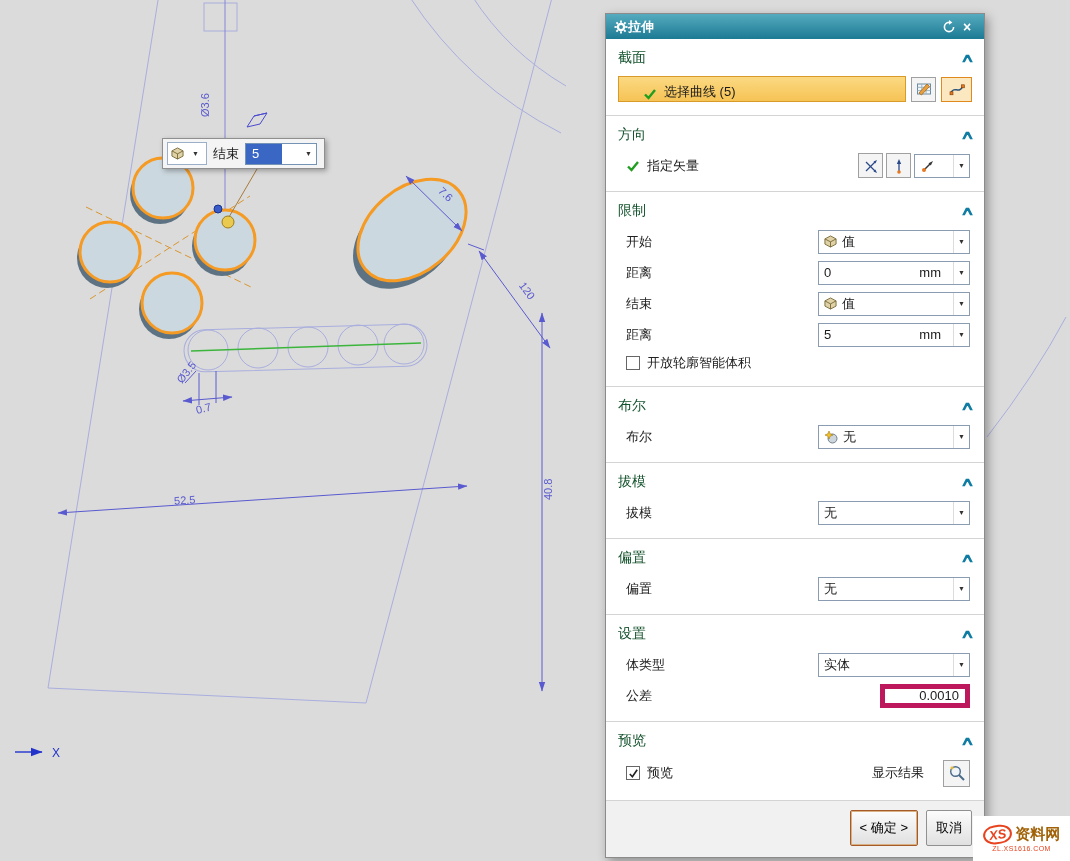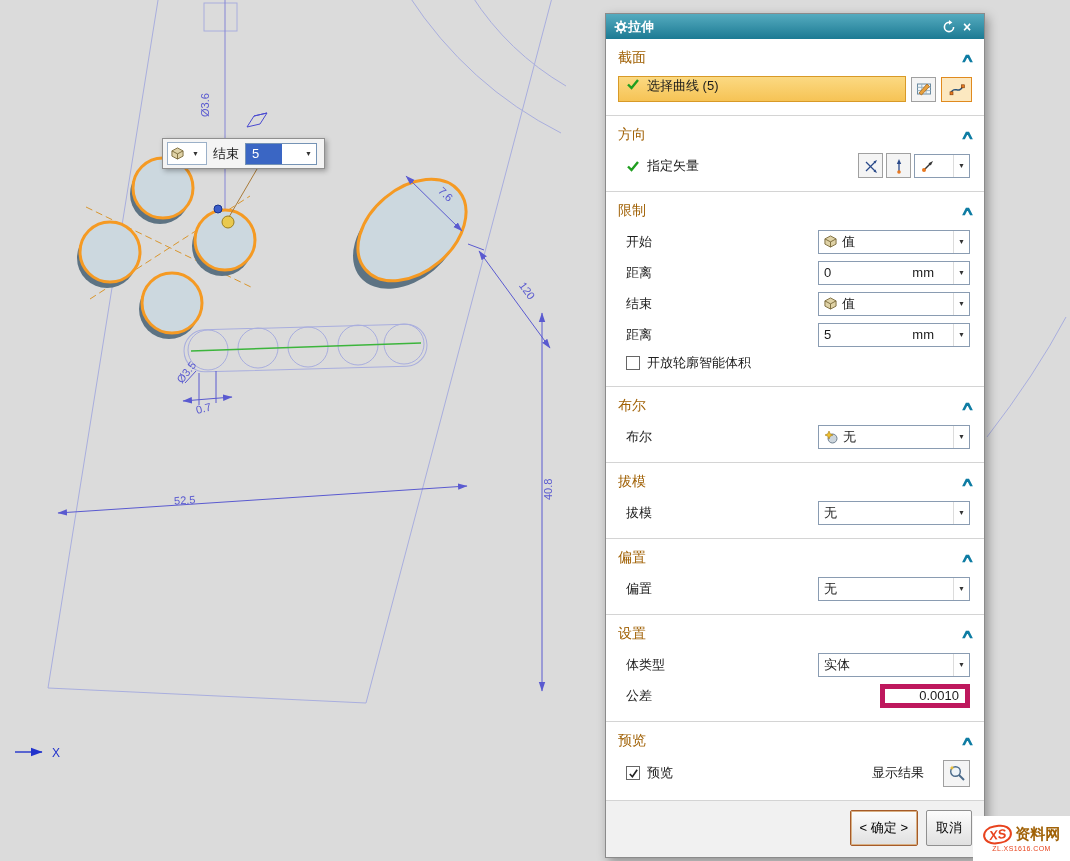--- a/index.html
+++ b/index.html
@@ -19,33 +19,33 @@
 
   
   .dialog { position:absolute; left:605px; top:13px; width:380px; min-height:818px; background:#fff;
     border:1px solid #8b8b8b; box-shadow:3px 4px 10px rgba(0,0,0,.35); display:flex; flex-direction:column;
     font-size:13px; color:#1a1a1a; z-index:4; }
   .dlg-title { flex:0 0 25px; background:linear-gradient(180deg,#55abbf,#1c7a93); display:flex; align-items:center; gap:0; padding:0 8px; color:#fff; }
   .dlg-title .t { font-size:13px; font-weight:bold; flex:1; }
   .tbtn { width:18px; height:18px; display:flex; align-items:center; justify-content:center; color:#fff; font-size:14px; font-weight:bold; }
   .grp { border-bottom:1px solid #d4d4d4; padding:2px 0 10px; }
   .grp-hd { display:flex; align-items:center; justify-content:space-between; padding:8px 12px 6px; }
-  .grp-hd .hd { color:#a16207; font-size:14px; }
+  .grp-hd .hd { color:#14532d; font-size:14px; }
   .chev { color:#0e7ca3; font-weight:bold; font-size:12px; transform:scaleX(1.7); }
   .row { display:flex; align-items:center; padding:2px 14px 2px 20px; min-height:31px; }
   .row .lbl { flex:1; font-size:13px; color:#222; }
   .combo { width:152px; height:24px; border:1px solid #8a9cb2; background:#fff; display:flex; align-items:center; padding-left:5px; gap:5px; }
   .combo .cvtext { font-size:13px; }
-  .combo .unit { margin-left:auto; margin-right:14px; font-size:13px; }
+  .combo .unit { margin-left:auto; margin-right:7px; font-size:13px; }
   .combo .dd { margin-left:auto; width:16px; height:100%; display:flex; align-items:center; justify-content:center;
     font-size:7px; color:#333; border-left:1px solid #dcdcdc; flex:0 0 16px; }
   .combo .unit + .dd { margin-left:0; }
   .sel-row { display:flex; align-items:center; gap:5px; padding:3px 12px; }
   .sel-bar { flex:1; height:26px; background:linear-gradient(180deg,#fbd982,#f6c355); border:1px solid #d89a28;
-    display:flex; align-items:flex-start; gap:7px; padding:0 7px; font-size:13px; }
+    display:flex; align-items:flex-end; gap:7px; padding:0 24px; font-size:13px; }
   .ibtn { width:25px; height:25px; border:1px solid #a0a0a0; background:#f4f4f4; display:flex; align-items:center; justify-content:center; }
   .ibtn.active { border:1px solid #e08a1e; background:#fce8c0; width:31px; }
   .cbx { width:14px; height:14px; border:1px solid #666; background:#fff; display:inline-flex; align-items:center; justify-content:center; margin-right:7px; flex:0 0 14px; }
   .tolbox { width:90px; height:24px; border:5px solid #be185d; background:#fff; display:flex; align-items:center; justify-content:flex-end; padding-right:6px; margin-left:auto; font-size:13px; }
   .dlg-buttons { margin-top:auto; background:#f1f1f1; display:flex; justify-content:flex-end; gap:8px; padding:9px 12px 11px; }
   .btn { height:36px; padding:0 9px; font-size:13px; background:linear-gradient(180deg,#fcfcfc,#e0e0e0); border:1px solid #909090; border-radius:2px; }
   .btn.ok { border-color:#a55a28; box-shadow:inset 0 0 0 1px #d8b084; }
   .pv-left { display:flex; align-items:center; flex:1; }
   .pv-right { display:flex; align-items:center; gap:19px; }
 

